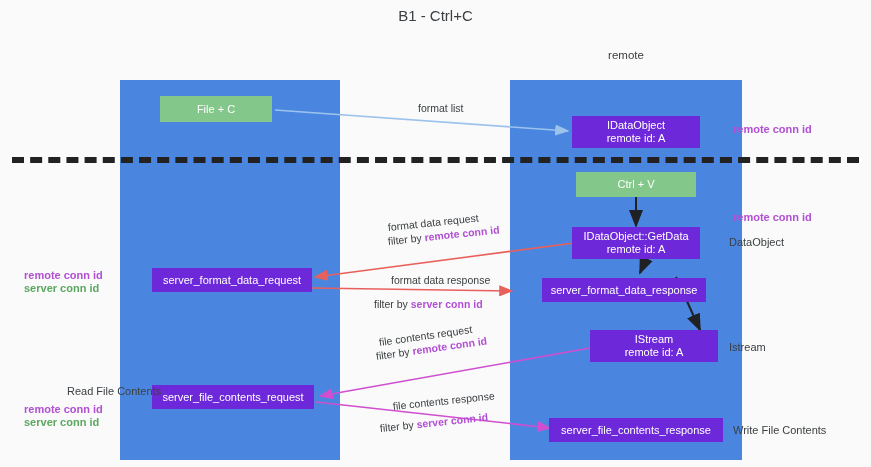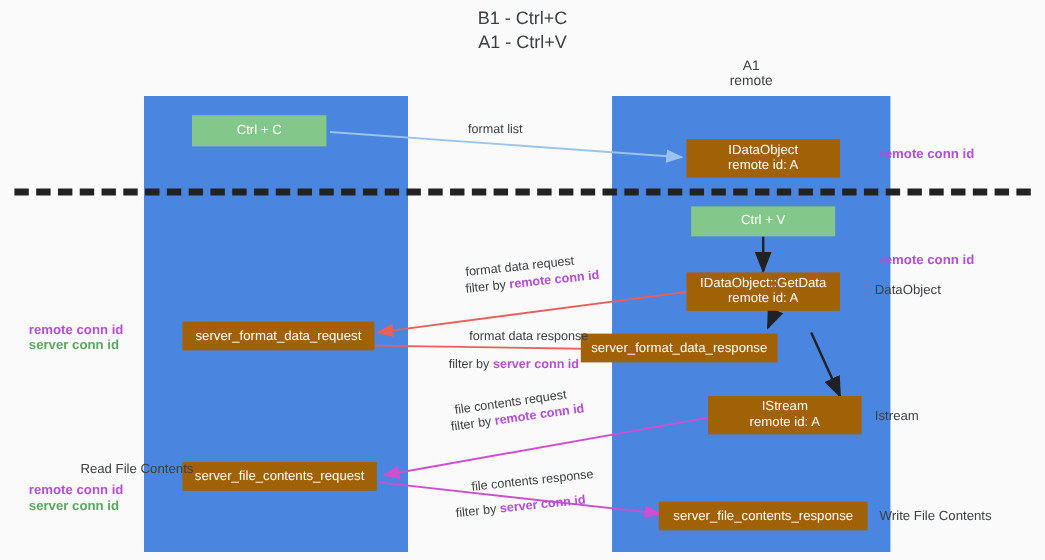--- a/index.html
+++ b/index.html
@@ -34,21 +34,21 @@
     border-top:6px dashed #222;
   }
 
   
   .box{
     position:absolute;display:flex;align-items:center;justify-content:center;
     text-align:center;color:#ffffff;font-size:11px;line-height:13px;
     box-sizing:border-box;padding:2px 4px;
   }
   .box.green{background:#84c78a;}
-  .box.orange{background:#a16207;}
+  .box.orange{background:#6d28d9;}
 
   
   .lbl{position:absolute;font-size:11px;line-height:13px;color:#3c4043;white-space:nowrap;}
   .lbl.purple{color:#b24fd4;font-weight:bold;}
   .lbl.green{color:#5aa85f;font-weight:bold;}
   .lbl.plain{color:#3c4043;}
 
   .rot{transform-origin:left center;}
 
   
@@ -57,27 +57,25 @@
 
   svg.arrows{position:absolute;left:0;top:0;width:871px;height:467px;overflow:visible;}
 </style>
 </head>
 <body>
 
 <div id="stage">
 
   <div class="title">
     <div>B1 - Ctrl+C</div>
-    <div>A1 - Ctrl+V</div>
   </div>
 
   <div class="colhead" style="left:120px;top:49px;width:220px;">
   </div>
   <div class="colhead" style="left:510px;top:49px;width:232px;">
-    <div>A1</div>
     <div>remote</div>
   </div>
 
   <div class="lane" id="lane-b1"></div>
   <div class="lane" id="lane-a1"></div>
 
   <svg class="arrows">
     <defs>
       <marker id="ah-blue" markerWidth="9" markerHeight="7" refX="8" refY="3.5" orient="auto">
         <polygon points="0 0, 9 3.5, 0 7" fill="#9cc3ec"></polygon>
@@ -104,61 +102,61 @@
     <line x1="676" y1="277" x2="700" y2="330" stroke="#202124" stroke-width="2" marker-end="url(#ah-blk)"></line>
 
     <line x1="646" y1="259" x2="640" y2="273" stroke="#202124" stroke-width="2" marker-end="url(#ah-blk)"></line>
 
     <line x1="590" y1="348" x2="320" y2="396" stroke="#cf4fd0" stroke-width="1.6" marker-end="url(#ah-mag)"></line>
 
     <line x1="316" y1="402" x2="550" y2="428" stroke="#cf4fd0" stroke-width="1.6" marker-end="url(#ah-mag)"></line>
   </svg>
 
   <div class="box green" style="left:160px;top:96px;width:112px;height:26px;">
-    <span>Ctrl + C</span>
+    <span>File + C</span>
   </div>
 
   <div class="box orange" style="left:572px;top:116px;width:128px;height:32px;flex-direction:column;">
     <span>IDataObject</span>
     <span>remote id: A</span>
   </div>
 
   <div class="box green" style="left:576px;top:172px;width:120px;height:25px;">
     <span>Ctrl + V</span>
   </div>
 
   <div class="box orange" style="left:572px;top:227px;width:128px;height:32px;flex-direction:column;">
     <span>IDataObject::GetData</span>
     <span>remote id: A</span>
   </div>
 
   <div class="box orange" style="left:152px;top:268px;width:160px;height:24px;justify-content:center;">
     <span>server_format_data_request</span>
   </div>
 
-  <div class="box orange" style="left:484px;top:278px;width:164px;height:24px;">
+  <div class="box orange" style="left:542px;top:278px;width:164px;height:24px;">
     <span>server_format_data_response</span>
   </div>
 
   <div class="box orange" style="left:590px;top:330px;width:128px;height:32px;flex-direction:column;">
     <span>IStream</span>
     <span>remote id: A</span>
   </div>
 
   <div class="box orange" style="left:152px;top:385px;width:162px;height:24px;">
     <span>server_file_contents_request</span>
   </div>
 
   <div class="box orange" style="left:549px;top:418px;width:174px;height:24px;">
     <span>server_file_contents_response</span>
   </div>
 
   <div id="divider"></div>
 
-  <div class="alabel" style="left:390px;top:102px;">format list</div>
+  <div class="alabel" style="left:418px;top:102px;">format list</div>
 
   <div class="alabel rot" style="left:388px;top:221px;transform:rotate(-6deg);">format data request</div>
   <div class="alabel rot" style="left:388px;top:235px;transform:rotate(-6deg);">
     <span>filter by </span><span class="p">remote conn id</span>
   </div>
 
   <div class="alabel" style="left:391px;top:274px;">format data response</div>
   <div class="alabel" style="left:374px;top:298px;">
     <span>filter by </span><span class="p">server conn id</span>
   </div>

